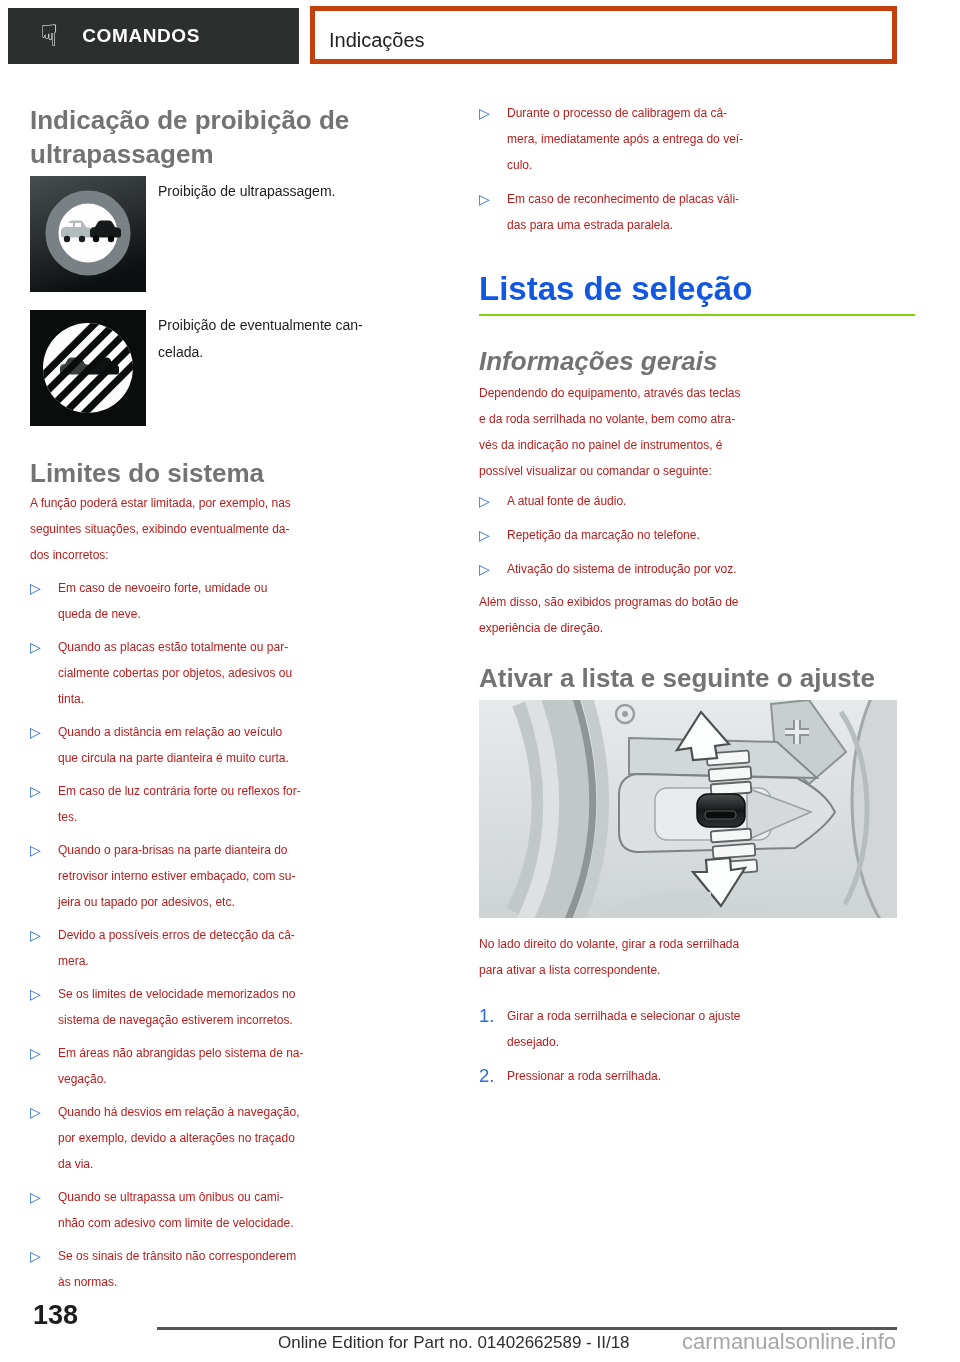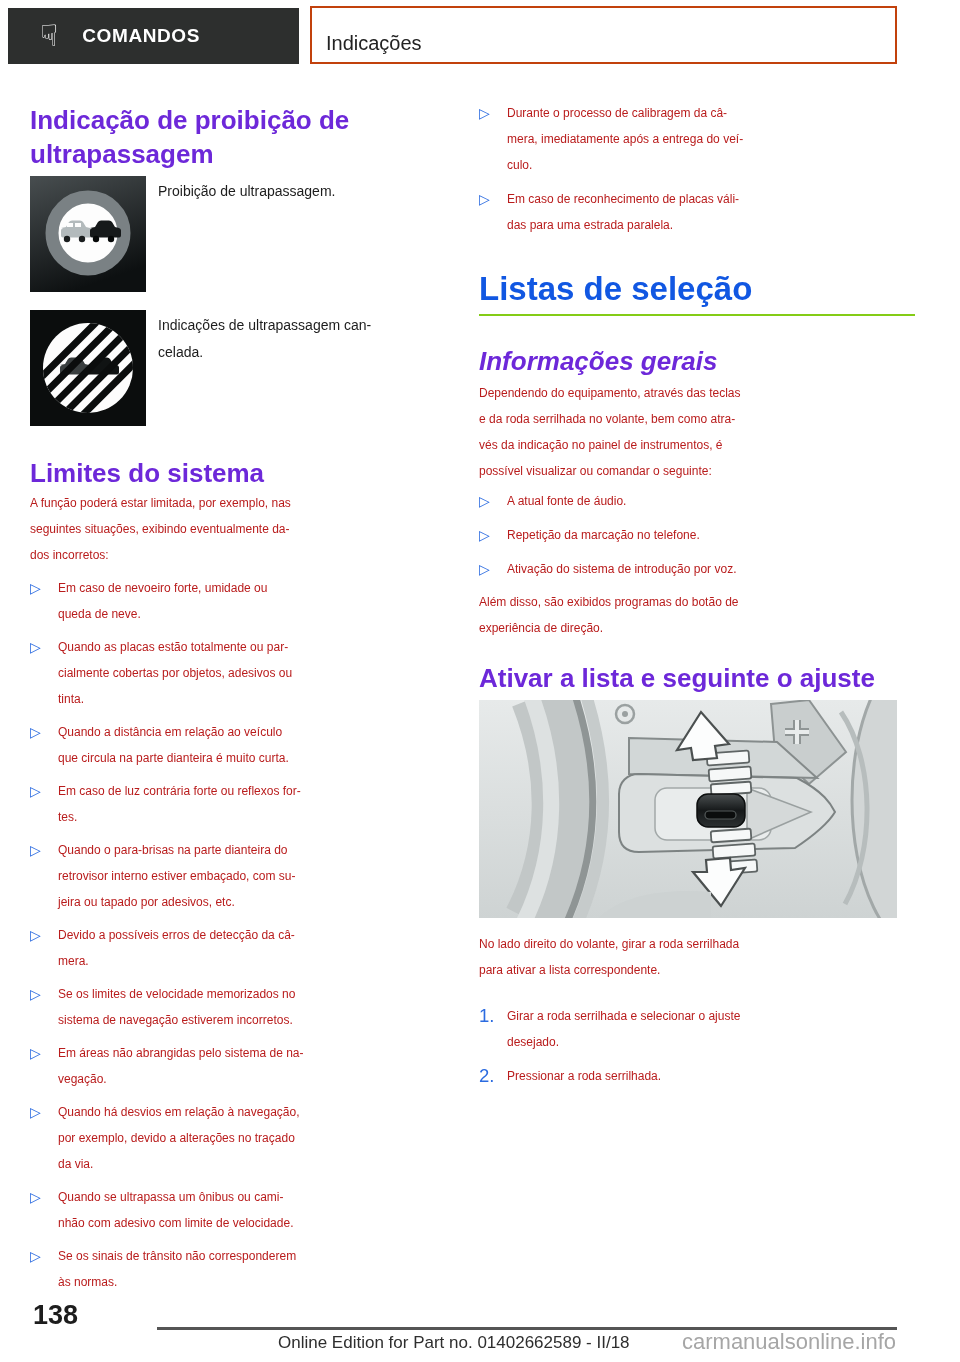--- a/index.html
+++ b/index.html
@@ -10,29 +10,29 @@
 
   
   .chapter-tab {
     position:absolute; left:8px; top:8px; width:291px; height:56px;
     background:#2d2f2e; color:#ffffff; display:flex; align-items:center;
   }
   .hand-glyph { margin-left:32px; font-family:"DejaVu Sans", sans-serif; font-size:30px; line-height:30px; }
   .chapter-label { margin-left:24px; font-weight:bold; font-size:19px; letter-spacing:0.6px; }
   .section-box {
     position:absolute; left:310px; top:6px; width:587px; height:58px;
-    border:2px solid #c2410c; box-sizing:border-box; background:#ffffff;
+    border:5px solid #c2410c; box-sizing:border-box; background:#ffffff;
   }
   .section-label { position:absolute; left:14px; bottom:7px; font-size:20px; color:#222222; }
 
   
   .col-left  { position:absolute; left:30px;  top:100px; width:445px; }
   .col-right { position:absolute; left:479px; top:100px; width:436px; }
 
-  .h2 { font-weight:bold; font-size:26px; line-height:34px; color:#6d28d9; white-space:pre; }
+  .h2 { font-weight:bold; font-size:26px; line-height:34px; color:#737373; white-space:pre; }
   .h1 {
     font-weight:bold; font-size:33px; line-height:36px; color:#1157e2;
     padding-bottom:7px; border-bottom:2px solid #84cc16; white-space:pre;
   }
   .body-txt { font-size:12px; line-height:26px; white-space:pre; color:#b91c1c; }
 
   .bullet { display:flex; margin-bottom:7px; }
   .bullet .marker {
     flex:none; width:28px; color:#2b6be0; font-family:"DejaVu Sans", sans-serif;
     font-size:14px; line-height:26px;
@@ -132,21 +132,21 @@
             <g transform="rotate(45 58 58)" fill="#0b0d0d">
               <rect x="28" y="-10" width="7" height="136"></rect>
               <rect x="42" y="-10" width="7" height="136"></rect>
               <rect x="56" y="-10" width="7" height="136"></rect>
               <rect x="70" y="-10" width="7" height="136"></rect>
               <rect x="84" y="-10" width="7" height="136"></rect>
             </g>
           </g>
         </svg>
       </span>
-      <span class="caption">Indicações de ultrapassagem can-
+      <span class="caption">Proibição de eventualmente can-
 celada.</span>
     </div>
 
     <div class="h2 lc-limits-title">Limites do sistema</div>
     <div class="body-txt lc-intro">A função poderá estar limitada, por exemplo, nas
 seguintes situações, exibindo eventualmente da-
 dos incorretos:</div>
 
     <div class="lc-bullets">
       <div class="bullet">

